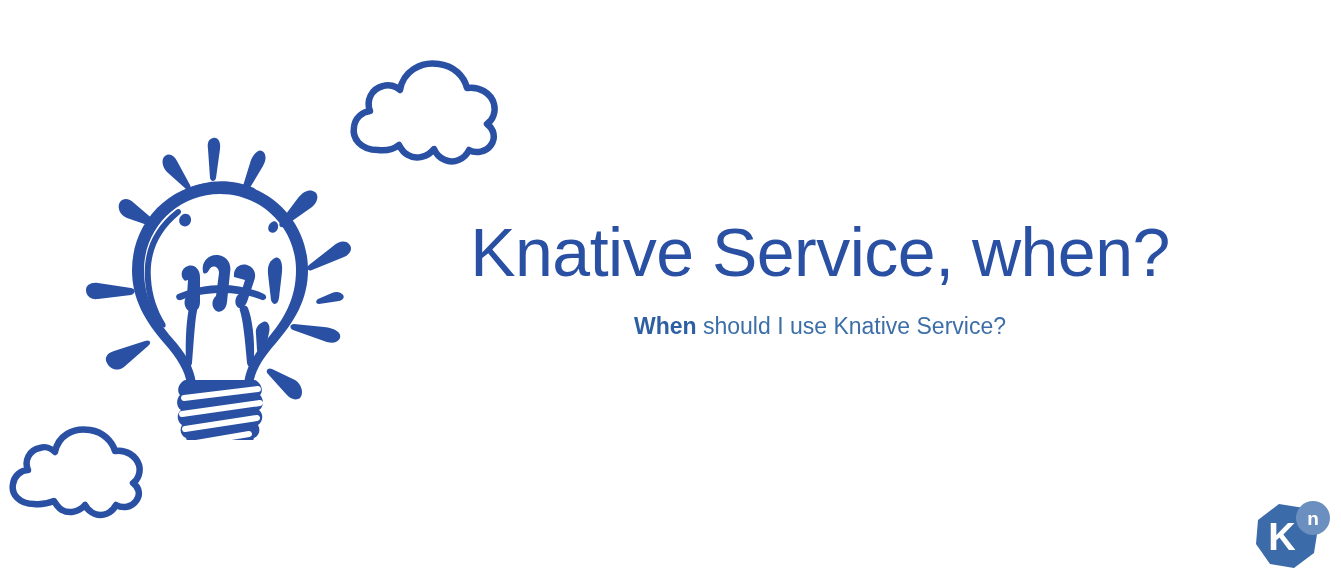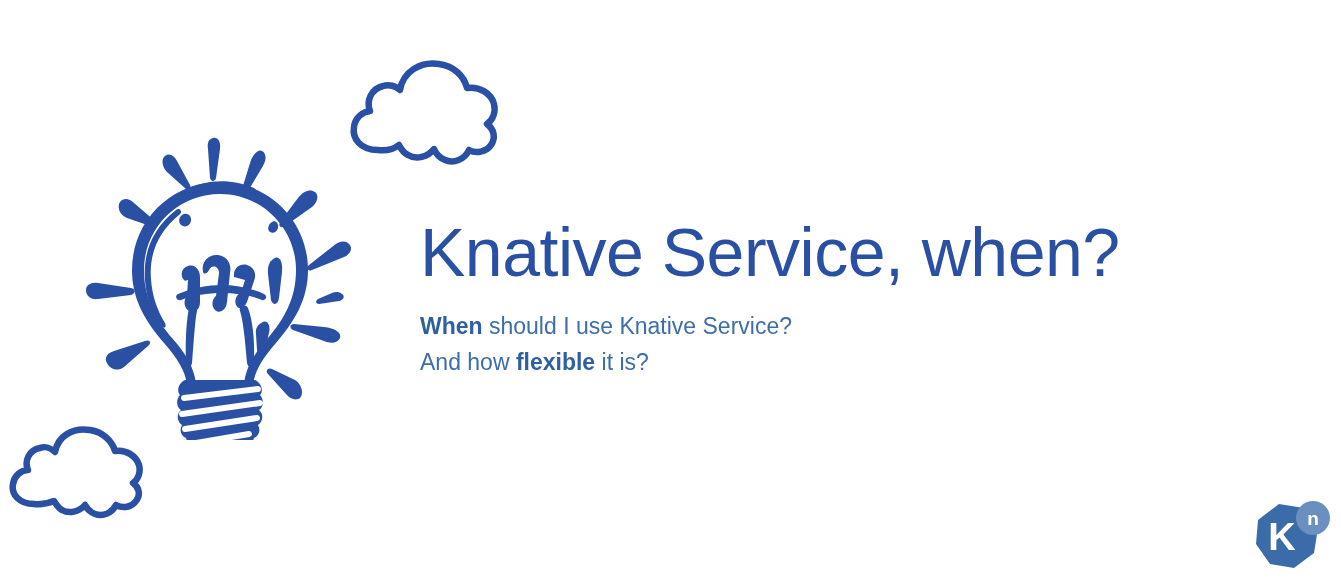--- a/index.html
+++ b/index.html
@@ -46,21 +46,21 @@
     width: 86px;
     height: 82px;
   }
 
   
   #text-block {
     position: absolute;
     left: 420px;
     top: 218px;
     width: 800px;
-    text-align: left;
+    text-align: center;
   }
   #slide-title {
     font-size: 68px;
     line-height: 1.0;
     font-weight: 400;
     letter-spacing: -0.5px;
     color: #2A50A4;
     white-space: nowrap;
     margin: 0;
   }
@@ -237,21 +237,20 @@
       </g>
     </svg>
   </div>
 
   <div id="text-block">
     <h1 id="slide-title" style="color: rgb(42, 80, 164);">Knative Service, when?</h1>
 
     <div id="subtitle-block">
       <div class="subtitle-line" style="color: rgb(60, 110, 168);"><b style="color: rgb(46, 95, 163);">When</b><span> should I use Knative Service?</span></div>
 
-      <div class="subtitle-line" style="color: rgb(60, 110, 168);"><span>And how </span><b style="color: rgb(46, 95, 163);">flexible</b><span> it is?</span></div>
     </div>
   </div>
 
   <div id="knative-logo">
     <svg viewBox="0 0 86 82" width="86" height="82" aria-hidden="true">
 
       <polygon points="33,6 58,10 72,30 68,55 48,70 24,66 10,46 12,22" fill="#3B6BA8"></polygon>
 
       <text x="36" y="52" text-anchor="middle" font-family="'Liberation Sans', sans-serif" font-size="38" font-weight="700" fill="#ffffff">K</text>
 

